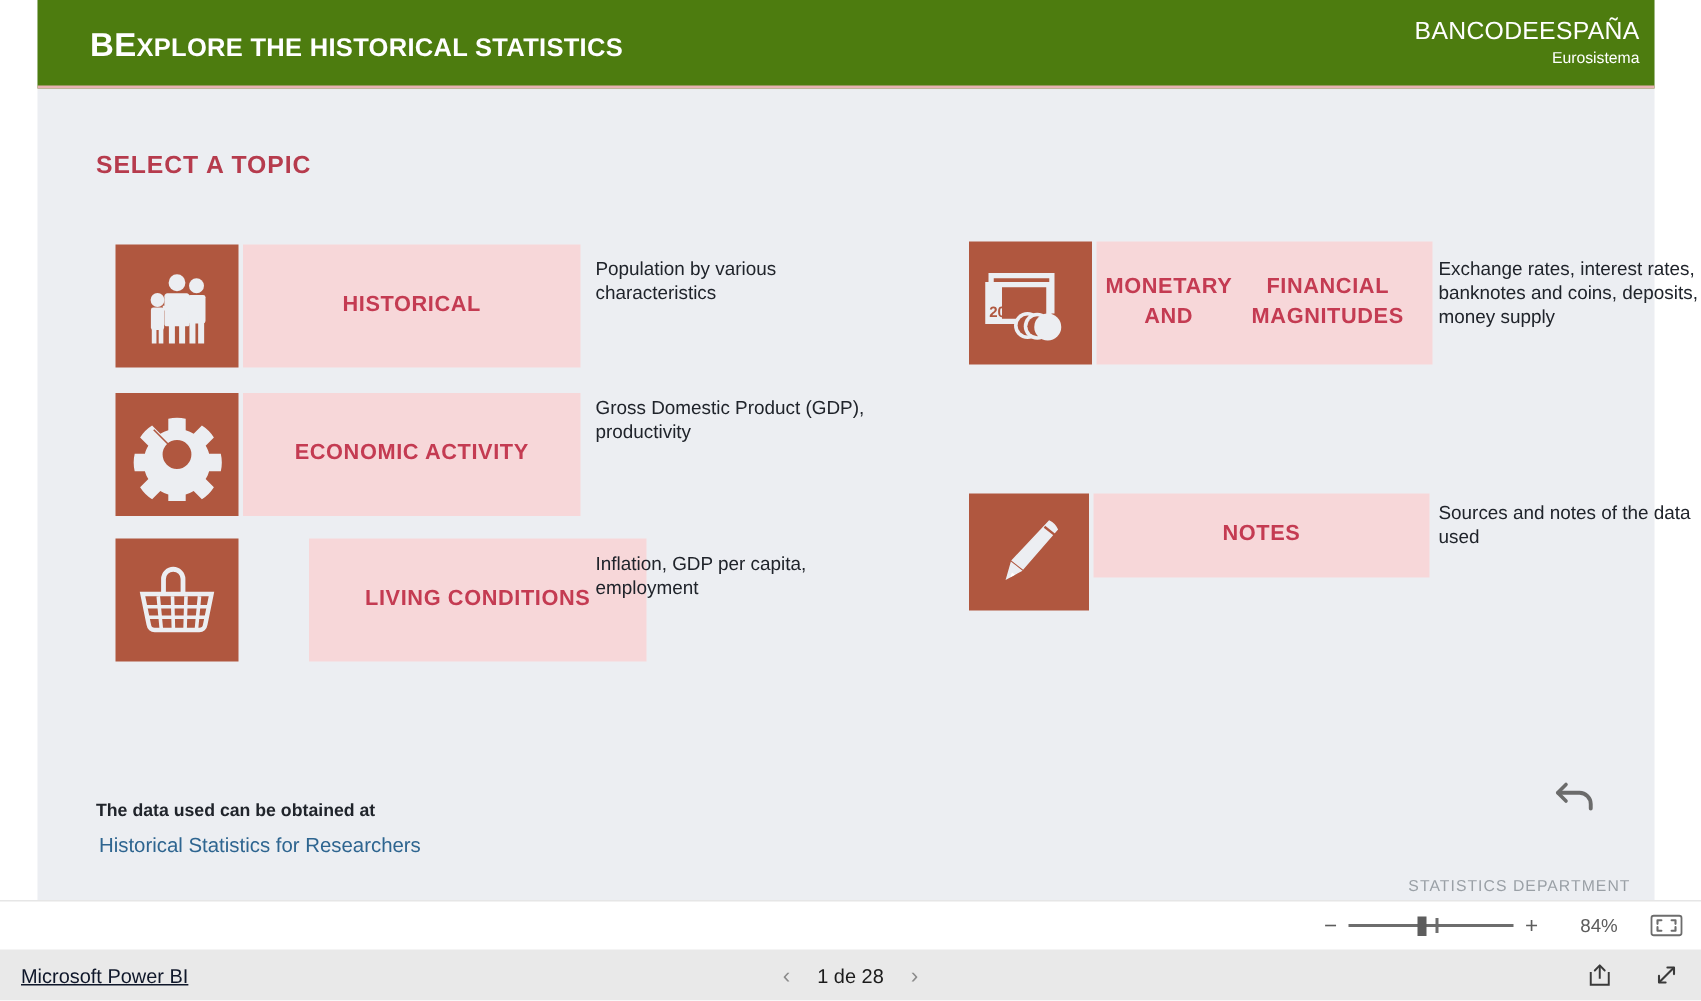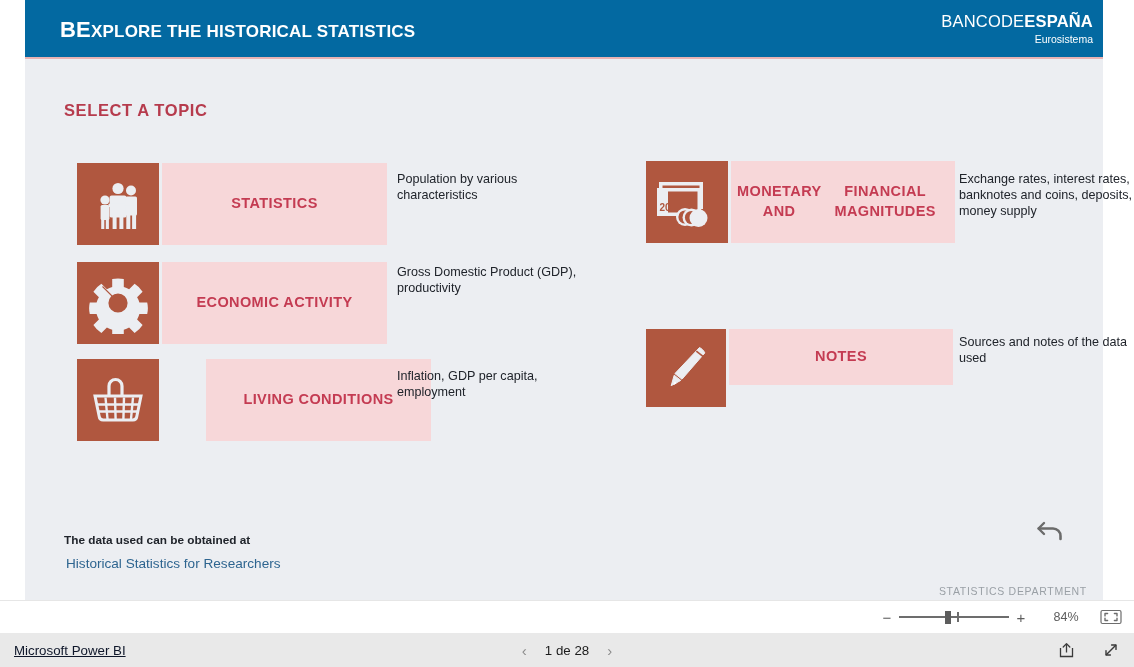--- a/index.html
+++ b/index.html
@@ -11,36 +11,36 @@
   }
   .viewer { position: relative; width: 1134px; height: 667px; background: #ffffff; }
 
   
   .canvas {
     position: absolute; left: 25px; top: 0; width: 1078px; height: 600px;
     background: #eceef2;
   }
   .header {
     position: absolute; left: 0; top: 0; width: 1078px; height: 59px;
-    background: #0369a1;
+    background: #4d7c0f;
     border-bottom: 2px solid #e8b3b3;
   }
   .header-title {
     position: absolute; left: 35px; top: 17px;
     color: #ffffff; font-weight: bold; font-size: 22px;
     letter-spacing: .2px; white-space: nowrap;
   }
   .header-title .small { font-size: 17px; }
   .logo {
     position: absolute; right: 10px; top: 12px; text-align: right;
     color: #ffffff; line-height: 1.15;
   }
   .logo-main { font-size: 16.5px; letter-spacing: .2px; }
   .logo-main .thin { font-weight: 300; }
-  .logo-main .bold { font-weight: bold; margin-top: 12px; }
+  .logo-main .bold { font-weight: normal; margin-top: 12px; }
   .logo-sub { font-size: 10.5px; font-weight: 300; margin-top: 2px; }
 
   .select-topic {
     position: absolute; left: 39px; top: 101px;
     color: #b63b4d; font-size: 16.5px; font-weight: bold; letter-spacing: .6px;
   }
 
   
   .tile { position: absolute; display: flex; align-items: stretch; }
   .tile-icon {
@@ -184,21 +184,21 @@
             <rect x="31.4" y="41" width="4" height="14"></rect>
             <circle cx="43" cy="16.5" r="5"></circle>
             <rect x="37.4" y="22.6" width="11.6" height="19" rx="1.6"></rect>
             <rect x="38.3" y="40" width="4" height="15"></rect>
             <rect x="44.1" y="40" width="4" height="15"></rect>
             <rect x="20.5" y="29.8" width="18" height="3.2"></rect>
             <rect x="36.5" y="28" width="9" height="3.2"></rect>
           </g>
         </svg>
       </div>
-      <div class="tile-label">STATISTICS</div>
+      <div class="tile-label">HISTORICAL</div>
     </div>
     <div class="tile-desc" id="desc-population">Population by various characteristics</div>
 
     <div class="tile" id="tile-economic">
       <div class="tile-icon">
         <svg width="62" height="62" viewBox="0 0 62 62">
           <path fill="#eceef2" d="M31 6.5c-2 0-3.9.2-5.8.6v7.8c-1.9.5-3.7 1.3-5.3 2.3l-5.5-5.5a25 25 0 0 0-8 8l5.5 5.5c-1 1.6-1.8 3.4-2.3 5.3H2.8a25 25 0 0 0 0 11.6h6.8c.5 1.9 1.3 3.7 2.3 5.3l-5.5 5.5a25 25 0 0 0 8 8l5.5-5.5c1.6 1 3.4 1.8 5.3 2.3v7.8a25 25 0 0 0 11.6 0v-7.8c1.9-.5 3.7-1.3 5.3-2.3l5.5 5.5a25 25 0 0 0 8-8l-5.5-5.5c1-1.6 1.8-3.4 2.3-5.3h7.8a25 25 0 0 0 0-11.6h-7.8c-.5-1.9-1.3-3.7-2.3-5.3l5.5-5.5a25 25 0 0 0-8-8l-5.5 5.5c-1.6-1-3.4-1.8-5.3-2.3V7.1c-1.9-.4-3.8-.6-5.8-.6zm0 14.9a9.6 9.6 0 1 1 0 19.2 9.6 9.6 0 0 1 0-19.2z"></path>
           <path stroke="#b0573f" stroke-width="1.1" d="M15.5 14.5 27 26"></path>
         </svg>
       </div>

